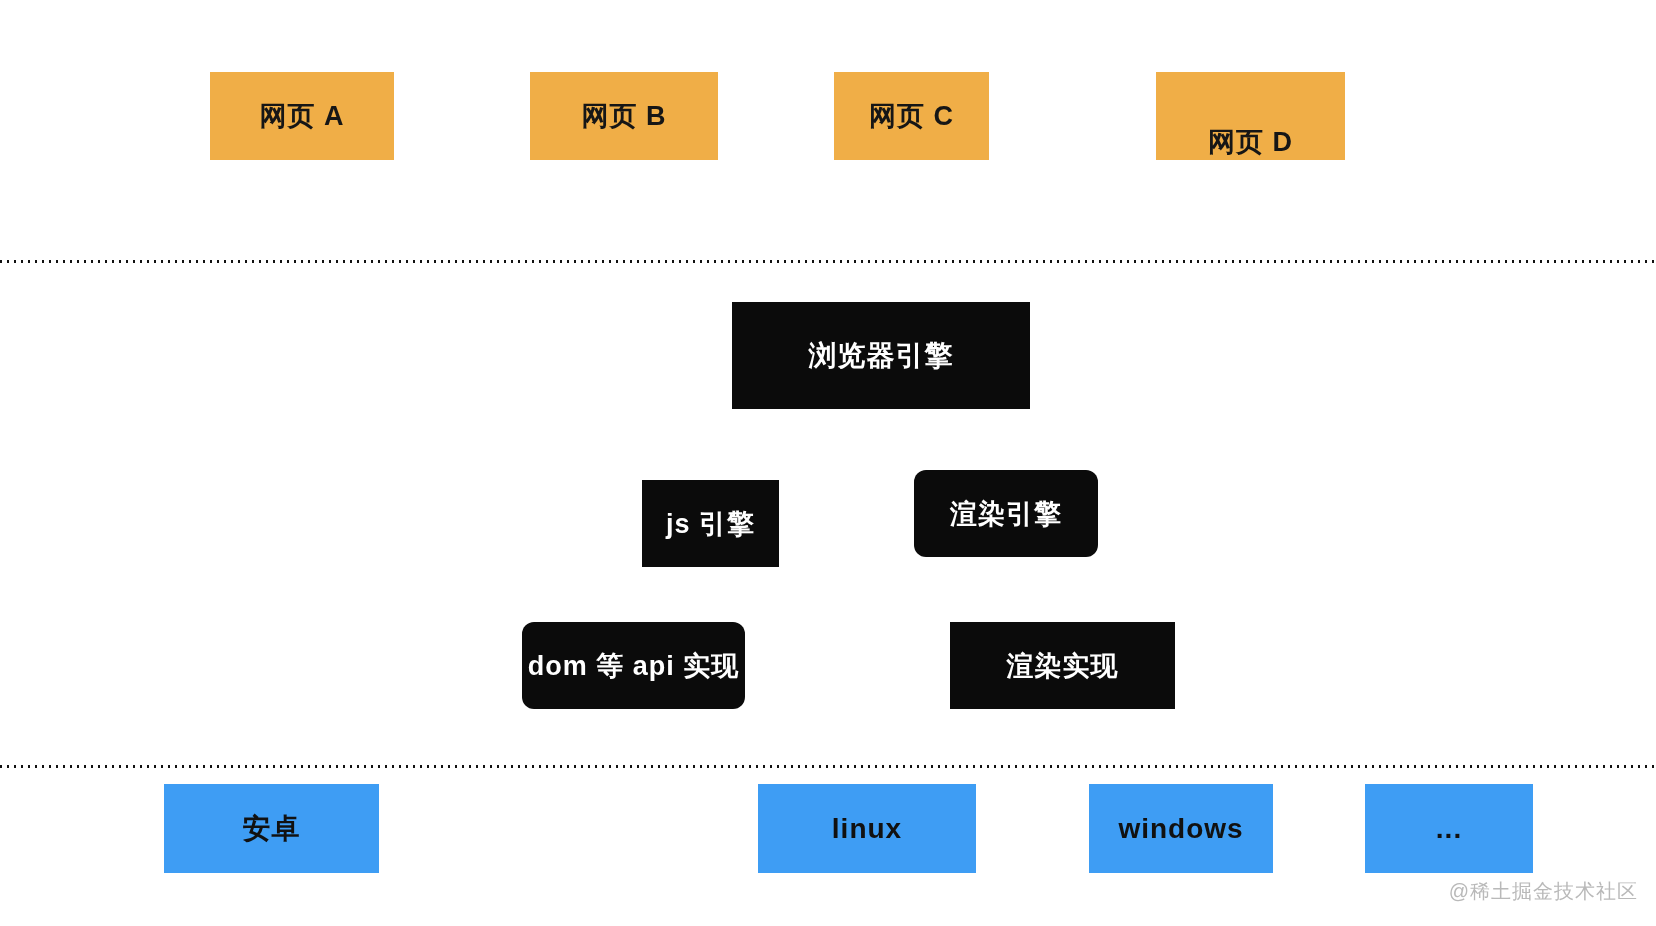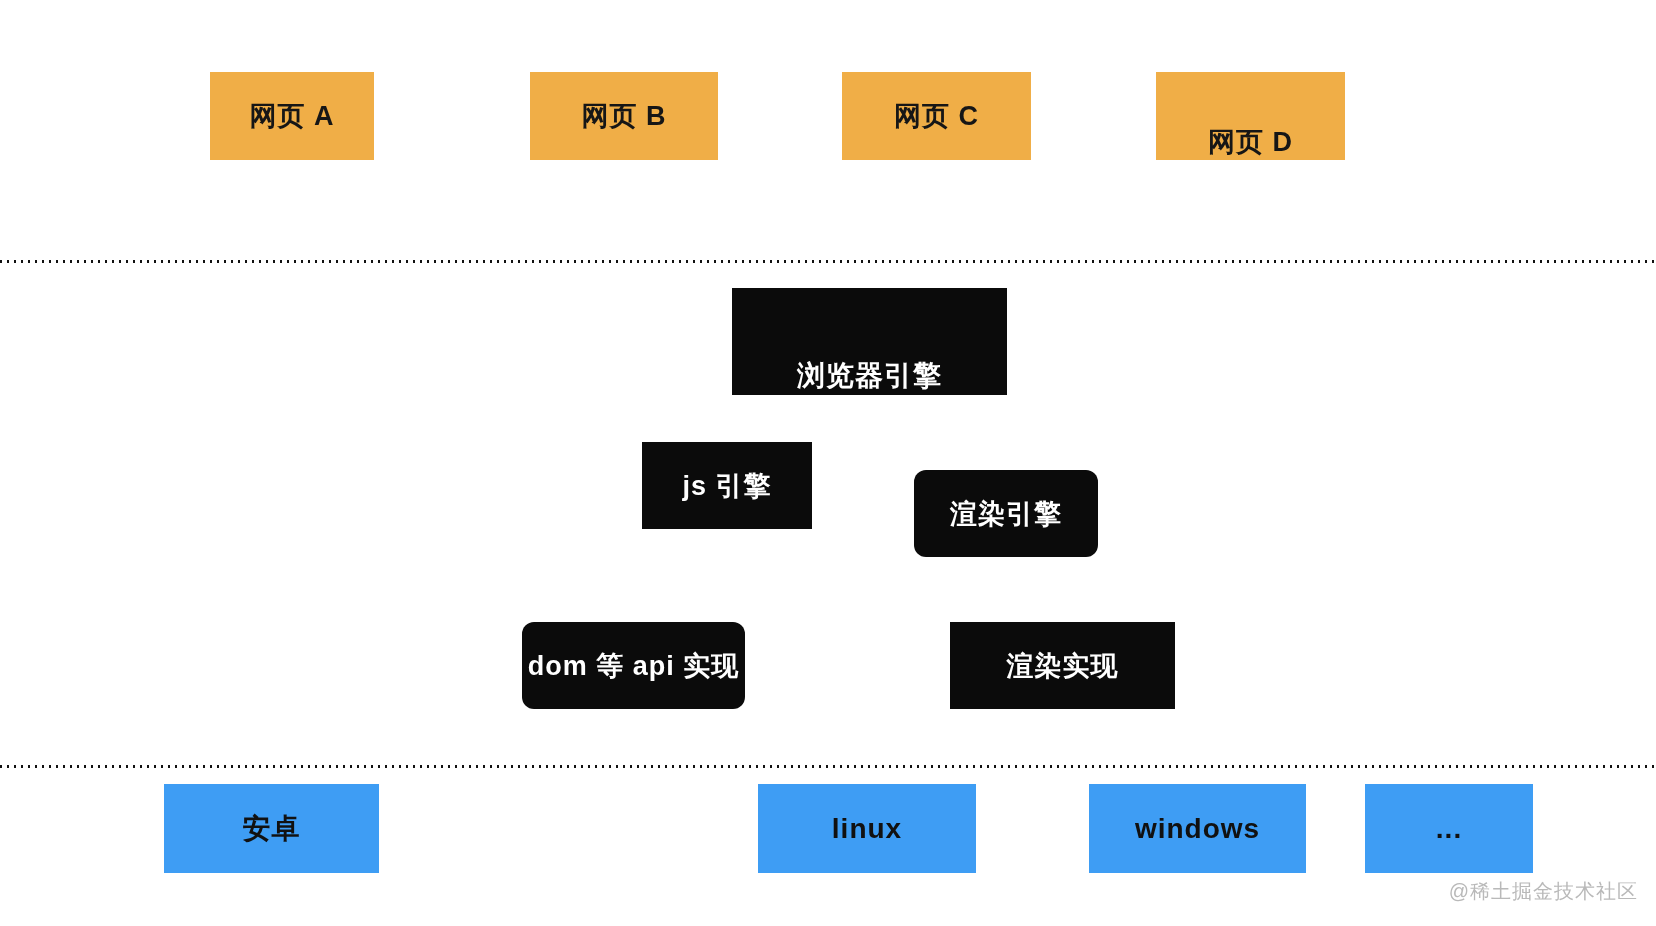--- a/index.html
+++ b/index.html
@@ -50,40 +50,40 @@
     height: 3px;
     background-image: repeating-linear-gradient(
       to right,
       var(--dot-color, #111111) 0px,
       var(--dot-color, #111111) 2.5px,
       transparent 2.5px,
       transparent 7px
     );
   }
   
-  #webpage-a  { left: 210px;  width: 164px; }
+  #webpage-a  { left: 210px;  width: 184px; }
   #webpage-b  { left: 530px;  width: 188px; }
-  #webpage-c  { left: 834px;  width: 189px; margin-left: 8px; }
+  #webpage-c  { left: 834px;  width: 155px; }
   #webpage-d  { left: 1156px; width: 189px; align-items: flex-end; }
   
   #sep-top    { top: 260px; }
   #sep-bottom { top: 765px; }
   
-  #browser-engine { left: 732px; top: 288px; width: 275px; height: 107px; font-size: 28px; align-items: flex-end; }
+  #browser-engine { left: 732px; top: 302px; width: 298px; height: 107px; font-size: 28px; }
   
-  #js-engine      { left: 642px; top: 442px; width: 170px; height: 87px; }
+  #js-engine      { left: 642px; top: 480px; width: 137px; height: 87px; }
   #render-engine  { left: 914px; top: 470px; width: 184px; height: 87px; border-radius: 12px; }
   
   #dom-api-impl   { left: 522px; top: 622px; width: 223px; height: 87px; border-radius: 12px; }
   #render-impl    { left: 950px; top: 622px; width: 225px; height: 87px; }
   
   #platform-android { left: 164px;  width: 215px; }
   #platform-ios     { left: 443px;  width: 215px; }
   #platform-linux   { left: 758px;  width: 218px; }
-  #platform-windows { left: 1089px; width: 217px; text-align: center; }
+  #platform-windows { left: 1089px; width: 184px; text-align: center; }
   #platform-more    { left: 1365px; width: 168px; }
   
   #watermark {
     position: absolute;
     top: 878px;
     right: 18px;
     font-size: 20px;
     color: var(--watermark-text, #b9b9b9);
     letter-spacing: 1px;
   }

